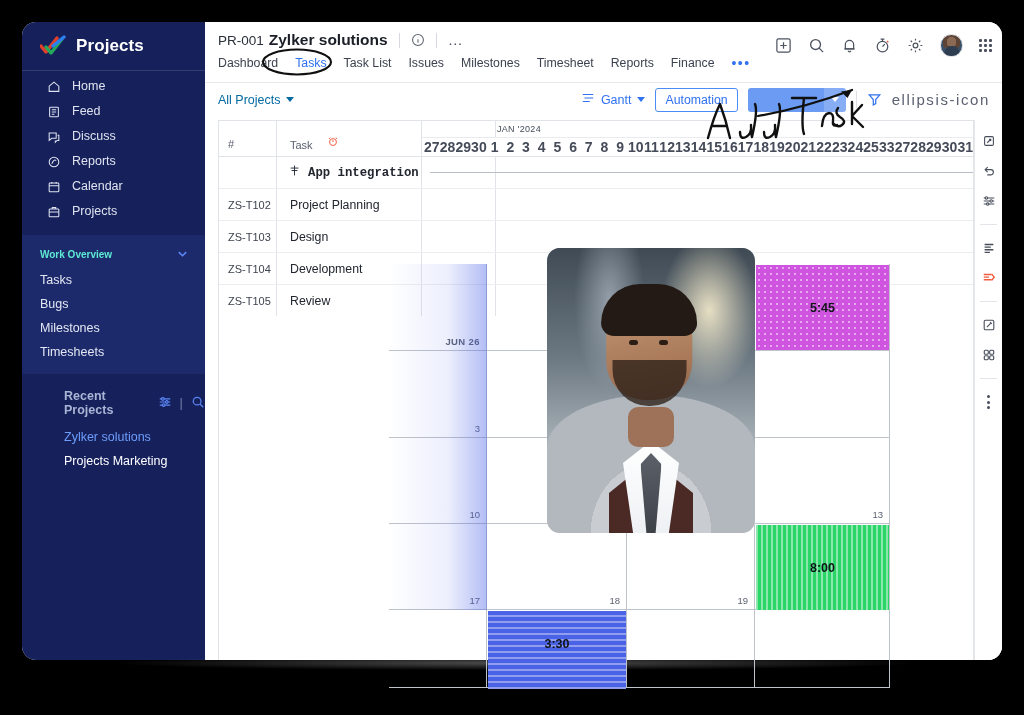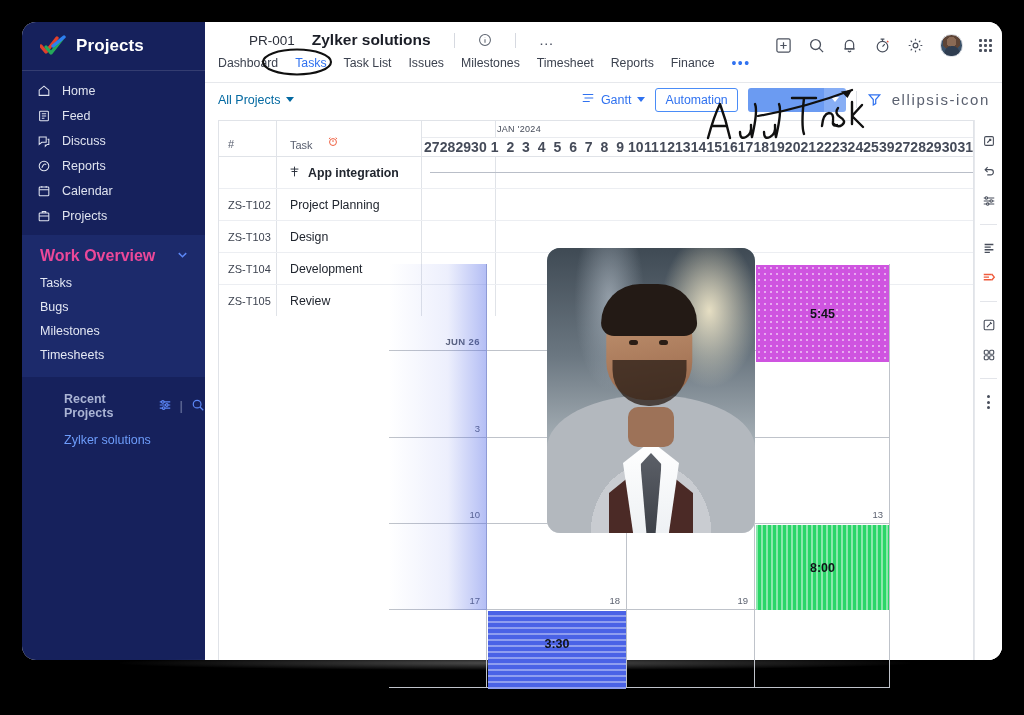--- a/index.html
+++ b/index.html
@@ -29,48 +29,48 @@
     flex: 0 0 183px;
     position: relative;
   }
   .brand { height: 48px; display: flex; align-items: center; padding-left: 18px; gap: 10px; }
   .brand-logo { width: 26px; height: 22px; position: relative; flex: 0 0 26px; }
   .brand-name { font-size: 17px; font-weight: bold; color: #ffffff; letter-spacing: .1px; }
   .side-div { height: 1px; background: rgba(255,255,255,.13); margin: 0; }
 
   .nav { padding: 8px 0 6px 0; }
   .nav-item {
-    display: flex; align-items: center; gap: 11px;
-    height: 24px; padding-left: 14px; margin-bottom: 1px;
+    display: flex; gap: 11px;
+    height: 24px; padding-left: 24px; margin-bottom: 1px;
     font-size: 12.5px; color: #dfe3ef; cursor: default;
   }
   .nav-ico { width: 15px; height: 15px; flex: 0 0 15px; display: flex; align-items: center; justify-content: center; }
   .nav-ico svg { width: 14px; height: 14px; display: block; }
 
   .work-block { background: #1c2a6b; padding: 6px 0 10px 0; }
   .work-head {
     display: flex; align-items: center; justify-content: space-between;
-    padding: 6px 16px 6px 18px; font-size: 16px; color: #ec4899; font-weight: bold;
+    padding: 6px 16px 6px 18px; font-size: 10px; color: #5eead4; font-weight: bold;
   }
   .work-item { padding: 5px 0 5px 18px; font-size: 12.5px; color: #e3e7f3; }
 
   .recent-block { padding-top: 9px; margin-left: 24px; }
   .recent-head {
     display: flex; align-items: center; gap: 8px;
     padding: 6px 0 8px 18px; font-size: 12.5px; color: #aab4d4; font-weight: bold;
   }
   .recent-head .sep { color: #56618f; }
   .recent-item { padding: 5px 0 5px 18px; font-size: 12.5px; color: #ffffff; }
   .recent-item.active { color: #6e9dfb; }
 
   
   .main { flex: 1; position: relative; background: #ffffff; overflow: hidden; }
 
   .topbar { height: 61px; position: relative; border-bottom: 1px solid #e6e8ec; }
-  .title-row { display: flex; align-items: center; padding: 9px 0 0 13px; gap: 12px; margin-left: 31px; }
+  .title-row { display: flex; align-items: center; padding: 9px 0 0 13px; gap: 0; }
   .pr-code { font-size: 13.5px; color: #2b2f3a; }
   .pr-name { font-size: 15.5px; font-weight: bold; color: #1b1e27; margin-left: 5px; }
   .vbar { width: 1px; height: 15px; background: #d6d9e0; margin: 0 11px; }
   .tb-ico { color: #5c636f; display: flex; align-items: center; }
   .tb-ico svg { display: block; }
   .dots3 { letter-spacing: 1.5px; font-size: 15px; color: #4a5060; line-height: 10px; }
 
   .tabs { display: flex; align-items: center; gap: 17px; padding: 6px 0 0 13px; }
   .tab { font-size: 12.3px; color: #3c424f; white-space: nowrap; }
   .tab.active { color: #3072f0; }
@@ -122,21 +122,21 @@
   .month-tick { position: absolute; left: 73px; top: 0; bottom: 0; width: 1px; background: #e0e3e8; }
   .days-row { height: 17px; display: flex; align-items: center; padding-left: 2px; }
   .day { flex: 1; text-align: center; font-size: 14px; color: #454b59; font-weight: bold; }
 
   .g-row { display: flex; height: 32px; border-top: 1px solid #eceef2; }
   .g-row.first { border-top: 1px solid #e0e3e8; }
   .c-num { width: 58px; border-right: 1px solid #e0e3e8; display: flex; align-items: center; padding-left: 9px;
            font-size: 11px; color: #3d4350; }
   .c-task { width: 145px; border-right: 1px solid #e0e3e8; display: flex; align-items: center; gap: 7px; padding-left: 13px;
             font-size: 12.3px; color: #21262f; }
-  .c-task.bold { font-weight: bold; padding-left: 11px; }
+  .c-task.bold { font-weight: bold; padding-left: 11px; font-family: Liberation Mono, monospace; }
   .c-bars { flex: 1; position: relative; }
   .sum-line { position: absolute; left: 8px; right: 0; top: 15px; height: 1px; background: #b9bec8; }
   .row-edge { position: absolute; left: 73px; top: 0; bottom: 0; width: 1px; background: #e0e3e8; }
 
   
   .rail { position: absolute; right: 0; top: 98px; width: 28px; bottom: 0;
           border-left: 1px solid #e6e8ec; display: flex; flex-direction: column;
           align-items: center; padding-top: 14px; gap: 16px; background:#fff; }
   .rail svg { display: block; color: #474d5a; }
   .rail .red svg { color: #ef5b3c; }
@@ -320,20 +320,21 @@
           </span>
           <span class="sep">|</span>
           <span>
             <svg viewBox="0 0 16 16" width="14" height="14" fill="none" stroke="#5b86f5" stroke-width="1.4">
                 <circle cx="7" cy="7" r="4.4"></circle>
                 <path d="M10.3 10.3 L14 14"></path>
               </svg>
           </span>
         </div>
         <div class="recent-item active">Zylker solutions</div>
+        <div class="recent-item">Projects Marketing</div>
       </div>
     </aside>
 
     <section class="main">
 
       <div class="topbar">
         <div class="title-row">
           <span class="pr-code">PR-001</span>
           <span class="pr-name">Zylker solutions</span>
           <span class="vbar"></span>
@@ -485,21 +486,21 @@
               <span class="day">16</span>
               <span class="day">17</span>
               <span class="day">18</span>
               <span class="day">19</span>
               <span class="day">20</span>
               <span class="day">21</span>
               <span class="day">22</span>
               <span class="day">23</span>
               <span class="day">24</span>
               <span class="day">25</span>
-              <span class="day">39</span>
+              <span class="day">33</span>
               <span class="day">27</span>
               <span class="day">28</span>
               <span class="day">29</span>
               <span class="day">30</span>
               <span class="day">31</span>
             </div>
           </div>
         </div>
 
         <div class="g-row first">
@@ -649,21 +650,21 @@
       </div>
       <div class="cal-cell" style="left:366px;top:260px;width:135px;height:86px;"></div>
 
       <div class="cal-cell" style="left:0;top:346px;width:98px;height:78px;"></div>
       <div class="cal-cell" style="left:98px;top:346px;width:140px;height:78px;"></div>
       <div class="cal-cell" style="left:238px;top:346px;width:128px;height:78px;"></div>
       <div class="cal-cell" style="left:366px;top:346px;width:135px;height:78px;"></div>
 
       <div class="cal-shade"></div>
 
-      <div class="ev ev-purple" style="left:367px;top:1px;width:133px;height:97px;">
+      <div class="ev ev-purple" style="left:367px;top:1px;width:133px;height:85px;">
         <span>5:45</span>
       </div>
       <div class="ev ev-green" style="left:367px;top:261px;width:133px;height:85px;">
         <span>8:00</span>
       </div>
       <div class="ev ev-blue" style="left:99px;top:347px;width:138px;height:78px;align-items:flex-start;padding-top:26px;">
         <span>3:30</span>
       </div>
     </div>
   </div>

